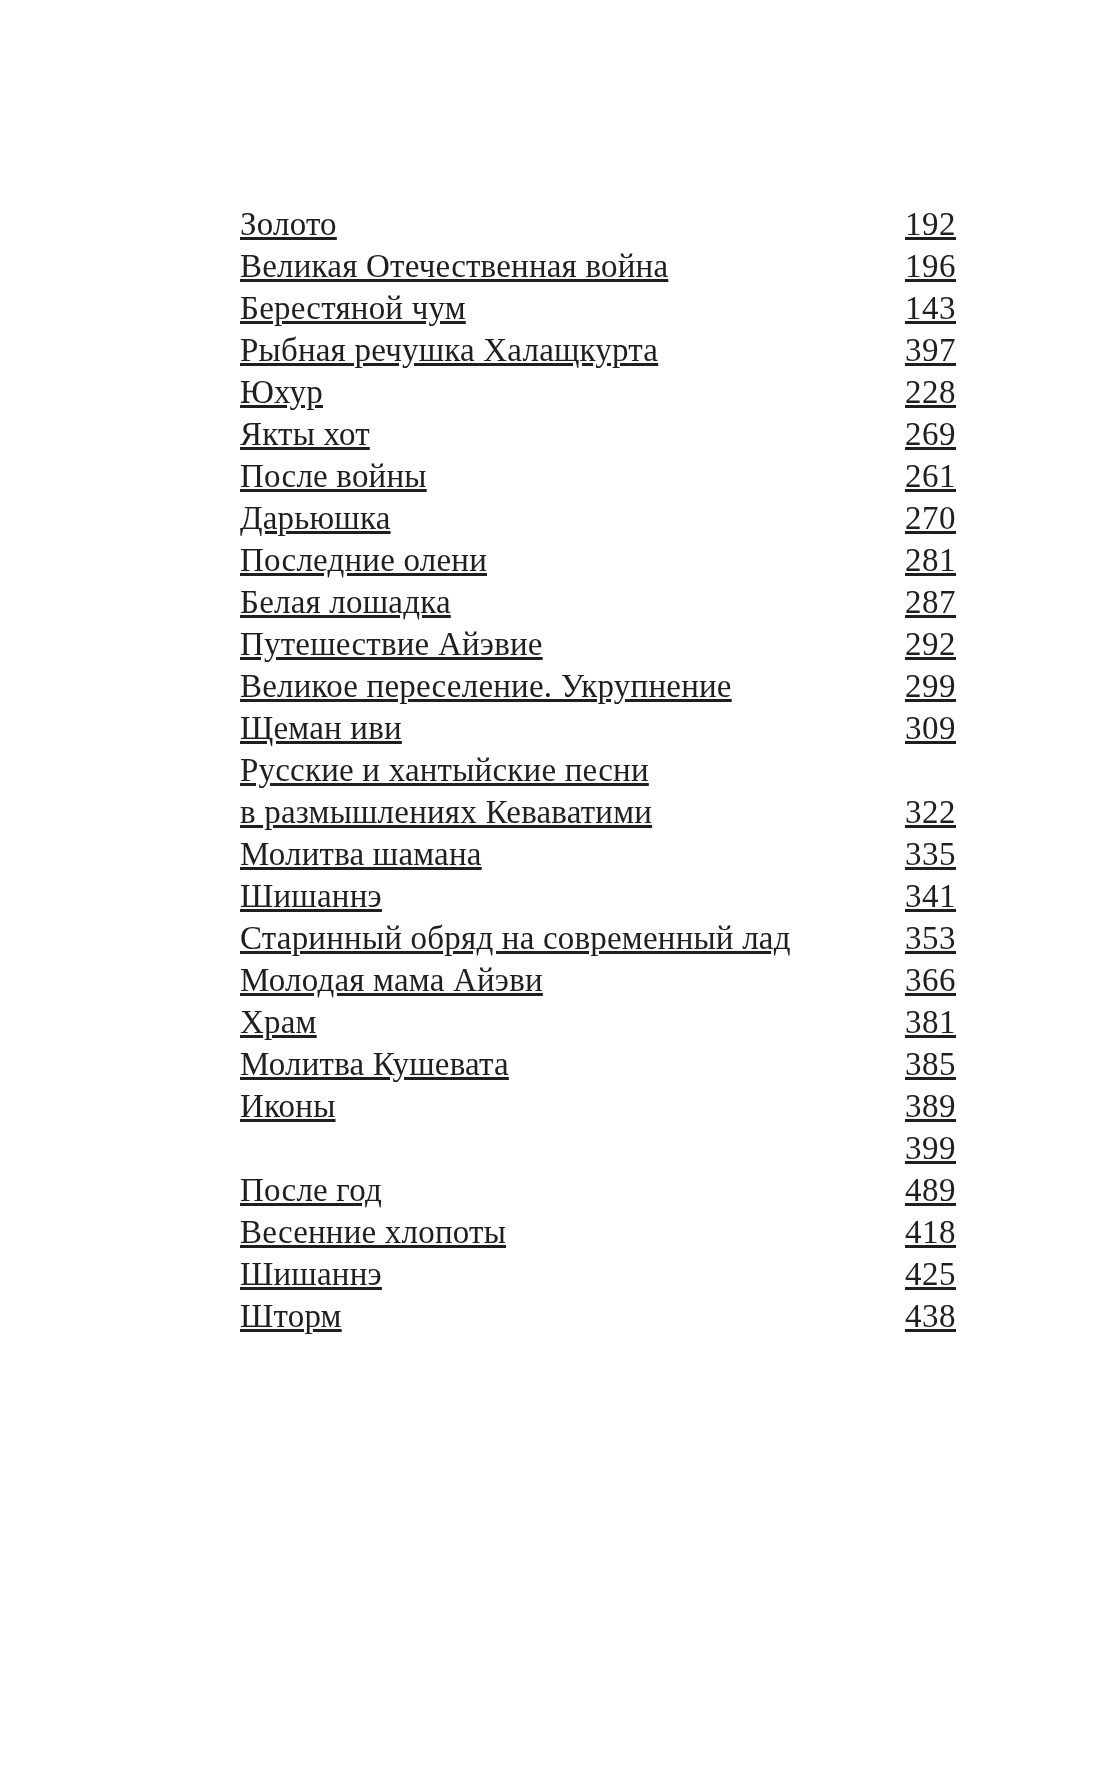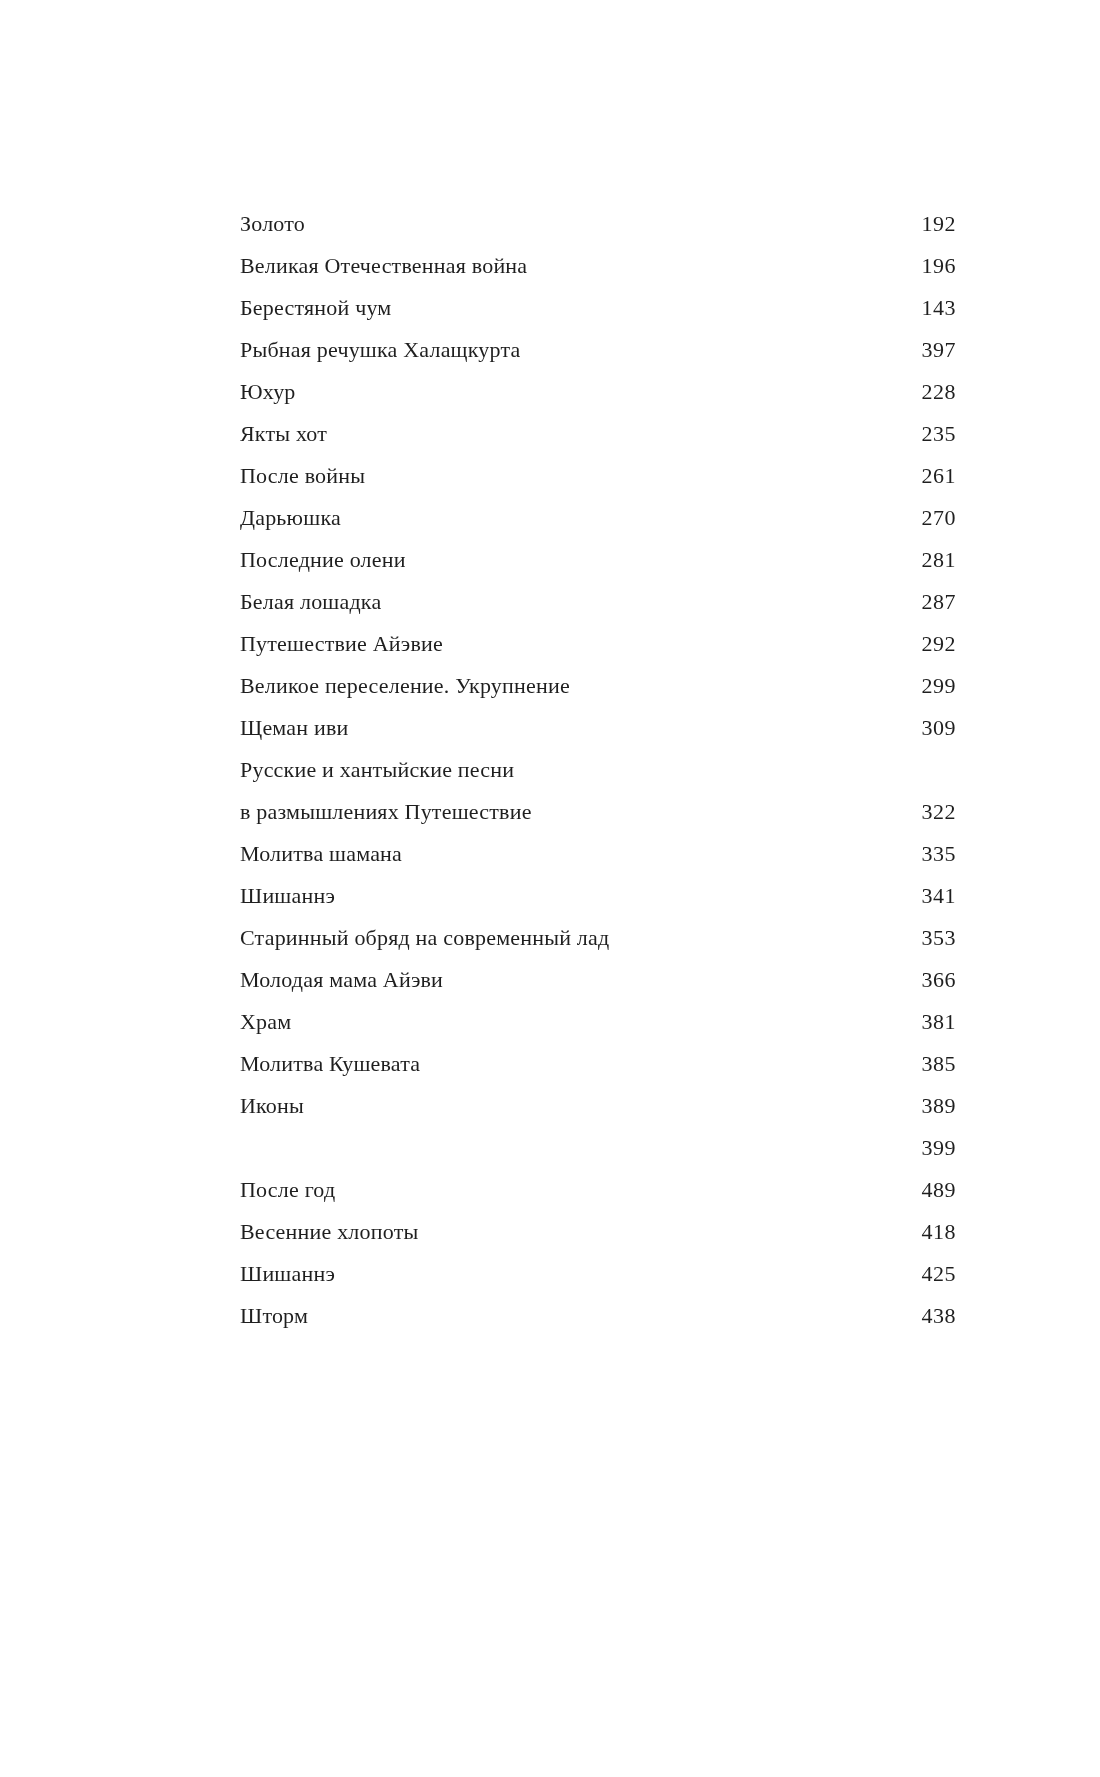--- a/index.html
+++ b/index.html
@@ -22,23 +22,24 @@
   }
   .toc {
     position: absolute;
     left: 240px;
     top: 203px;
     width: 716px;
   }
   .row {
     display: flex;
     align-items: center;
-    font-size: 22px;
+    font-size: 33px;
     line-height: 42px;
     white-space: nowrap;
+    text-decoration: underline;
   }
   .title {
     white-space: nowrap;
     letter-spacing: 0.2px;
   }
   .leader {
     flex: 1 1 auto;
     margin-left: 12px;
     margin-right: 8px;
     background-image: radial-gradient(circle, #232323 1.55px, rgba(0,0,0,0) 2.1px);
@@ -84,21 +85,21 @@
 
     <div class="row">
       <span class="title">Юхур</span>
       <span class="leader"></span>
       <span class="num">228</span>
     </div>
 
     <div class="row">
       <span class="title">Якты хот</span>
       <span class="leader"></span>
-      <span class="num">235</span>
+      <span class="num">269</span>
     </div>
 
     <div class="row">
       <span class="title">После войны</span>
       <span class="leader"></span>
       <span class="num">261</span>
     </div>
 
     <div class="row">
       <span class="title">Дарьюшка</span>
@@ -133,21 +134,21 @@
     <div class="row">
       <span class="title">Щеман иви</span>
       <span class="leader"></span>
       <span class="num">309</span>
     </div>
 
     <div class="row">
       <span class="title">Русские и хантыйские песни</span>
     </div>
     <div class="row">
-      <span class="title">в размышлениях Путешествие</span>
+      <span class="title">в размышлениях Кеваватими</span>
       <span class="leader"></span>
       <span class="num">322</span>
     </div>
 
     <div class="row">
       <span class="title">Молитва шамана</span>
       <span class="leader"></span>
       <span class="num">335</span>
     </div>
 

